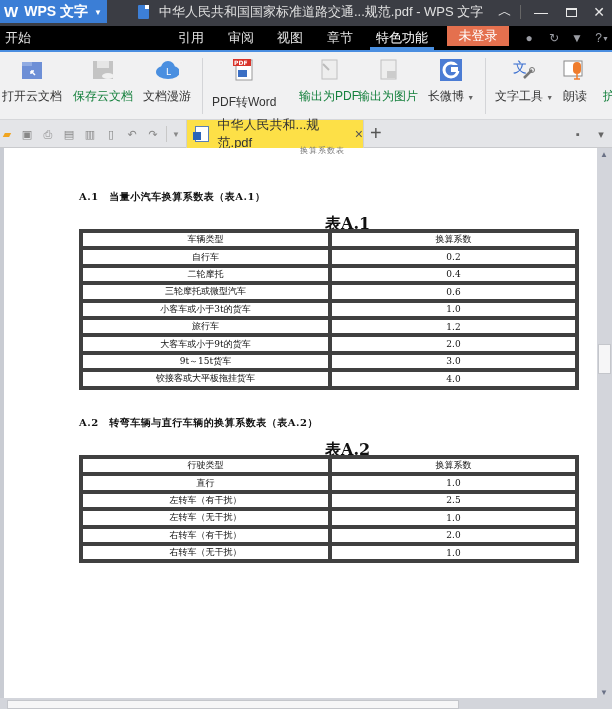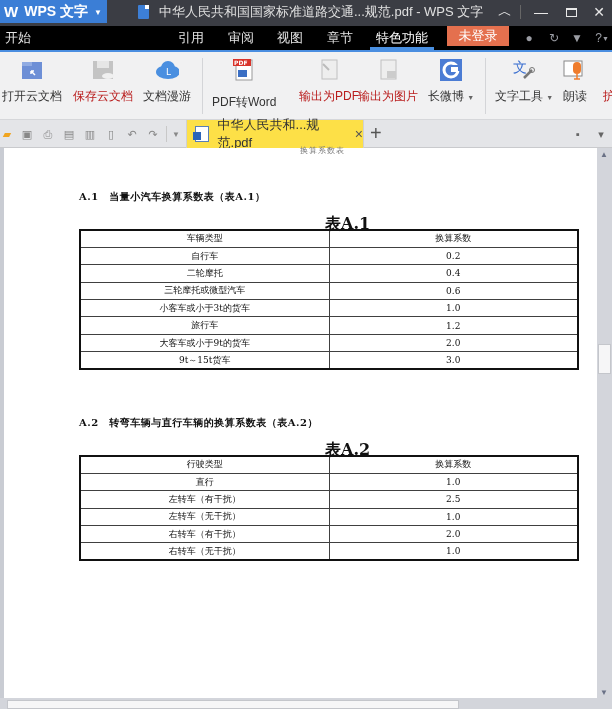--- a/index.html
+++ b/index.html
@@ -16,41 +16,41 @@
   .menuitem { position: absolute; top: 0; height: 24px; font-size: 13px; color: #e4e4e4; display: flex; align-items: center; }
   .menuitem.active { color: #fff; }
   .menuitem.active::after { content: ""; position: absolute; left: -6px; right: -6px; bottom: 0; height: 3px; background: #4a90e2; }
   .loginbtn { position: absolute; left: 447px; top: 26px; width: 62px; height: 20px; background: #e4704e; color: #fff; font-size: 13px; display: flex; align-items: center; justify-content: center; }
   .ricon { position: absolute; top: 31px; width: 14px; height: 14px; color: #9a9ca3; font-size: 12px; display: flex; align-items: center; justify-content: center; }
   .blueline { position: absolute; left: 0; top: 50px; width: 612px; height: 2px; background: #4a8ee0; }
   .ribbon { position: absolute; left: 0; top: 52px; width: 612px; height: 68px; background: #f1f1f2; border-bottom: 1px solid #d6d7da; }
   .rbtn { position: absolute; top: 6px; height: 54px; display: flex; flex-direction: column; align-items: center; }
   .rbtn .ic { width: 24px; height: 24px; margin-bottom: 6px; display: flex; align-items: center; justify-content: center; }
   .rbtn .lbl { font-size: 12px; color: #333; white-space: nowrap; }
-  .rbtn.disabled .lbl { color: #b91c1c; }
+  .rbtn.disabled .lbl { color: #15803d; }
   .rsep { position: absolute; top: 6px; width: 1px; height: 56px; background: #d4d5d8; }
   .tabbar { position: absolute; left: 0; top: 120px; width: 612px; height: 28px; background: #e4e5e8; border-bottom: 1px solid #c9cacd; }
   .qa { position: absolute; top: 7px; width: 14px; height: 14px; display: flex; align-items: center; justify-content: center; font-size: 11px; color: #888; }
   .doctab { position: absolute; left: 186px; top: 0; width: 178px; height: 28px; background: #fde047; border-left: 1px solid #cfd0d3; border-right: 1px solid #cfd0d3; display: flex; align-items: center; font-size: 13px; color: #333; }
   .doctab .wic { width: 14px; height: 16px; background: #fff; border: 1px solid #5a7fb5; margin: 0 9px 0 8px; position: relative; }
   .doctab .wic::after { content: ""; position: absolute; left: -3px; bottom: 1px; width: 8px; height: 8px; background: #2b64b8; }
   .doctab .close { margin-left: 6px; font-size: 14px; color: #555; }
   .newtab { position: absolute; left: 370px; top: 2px; font-size: 20px; color: #555; }
   .workspace { position: absolute; left: 0; top: 148px; width: 597px; height: 550px; background: #c9ccd3; }
   .page { position: absolute; left: 4px; top: 0; width: 593px; height: 550px; background: #fff; }
   .vscroll { position: absolute; left: 597px; top: 148px; width: 15px; height: 550px; background: #d3d5db; }
   .vscroll .up, .vscroll .down { position: absolute; left: 3px; font-size: 8px; color: #6a7186; }
   .vscroll .thumb { position: absolute; left: 1px; top: 196px; width: 13px; height: 30px; background: #f6f6f7; border: 1px solid #c4c6cb; }
   .hscroll { position: absolute; left: 0; top: 698px; width: 612px; height: 11px; background: #d3d5db; }
   .hscroll .thumb { position: absolute; left: 7px; top: 2px; width: 452px; height: 9px; background: #f6f6f7; border: 1px solid #c4c6cb; }
   .serif { font-family: "DejaVu Serif", "Liberation Serif", serif; color: #111; }
   .sec { position: absolute; font-size: 10px; font-weight: bold; letter-spacing: 0.5px; }
   .tcap { position: absolute; font-size: 16px; font-weight: bold; text-decoration: underline; }
   table.dt { position: absolute; border-collapse: collapse; font-size: 9px; border: 2px solid #111; }
-  table.dt td { border: 1px solid #404040; text-align: center; height: 17.4px; padding: 0; margin-left: 44px; }
+  table.dt td { border: 4px solid #404040; text-align: center; height: 17.4px; padding: 0; margin-left: 44px; }
   .cutoff { position: absolute; left: 296px; top: -3px; font-size: 8px; color: #777; letter-spacing: 1px; }
 </style>
 </head>
 <body>
 
 <div class="titlebar">
   <div class="appbtn">
     <span class="logo">W</span>
     <span>WPS 文字</span>
     <span class="caret">▼</span>
@@ -248,20 +248,24 @@
             <td>1.2</td>
           </tr>
       <tr>
             <td>大客车或小于9t的货车</td>
             <td>2.0</td>
           </tr>
       <tr>
             <td>9t～15t货车</td>
             <td>3.0</td>
           </tr>
+      <tr>
+            <td>铰接客或大平板拖挂货车</td>
+            <td>4.0</td>
+          </tr>
     </tbody>
       </table>
 
     <div class="sec" style="left:75px;top:268px;">A.2　转弯车辆与直行车辆的换算系数表（表A.2）</div>
     <div class="tcap" style="left:321px;top:292px;">表A.2</div>
 
     <table class="dt" style="left:75px;top:307px;width:500px;">
       <tbody>
           <tr>
         <td style="width:249px;">行驶类型</td>

